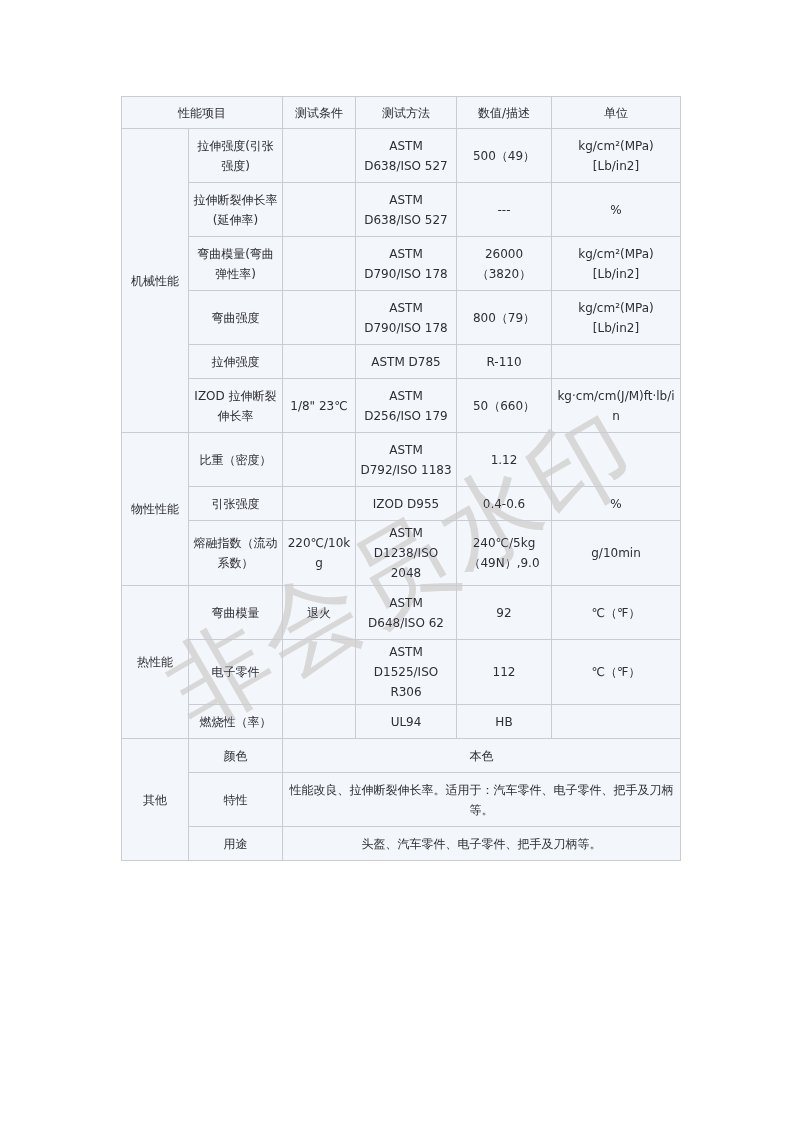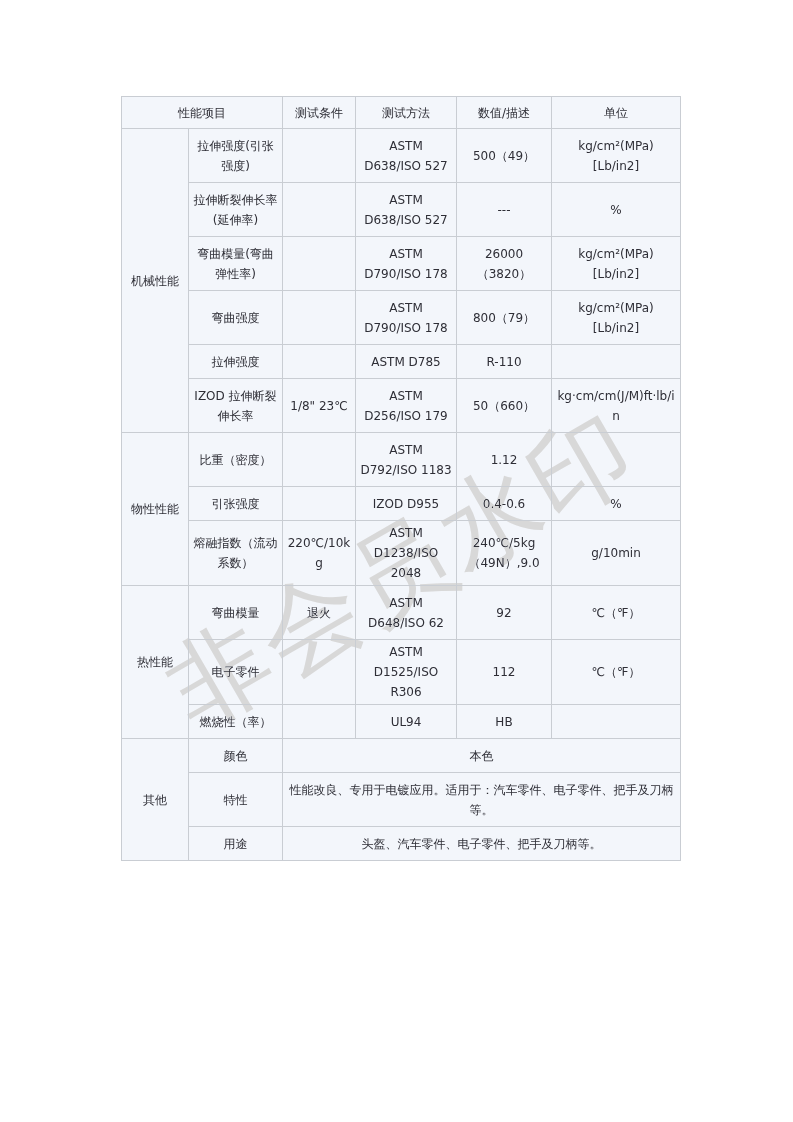--- a/index.html
+++ b/index.html
@@ -169,21 +169,21 @@
       <td></td>
     </tr>
 
     <tr class="h-short">
       <td rowspan="3">其他</td>
       <td>颜色</td>
       <td colspan="4">本色</td>
     </tr>
     <tr class="h-tall">
       <td>特性</td>
-      <td colspan="4">性能改良、专用于电镀应用。适用于：汽车零件、电子零件、把手及刀柄等。</td>
+      <td colspan="4">性能改良、拉伸断裂伸长率。适用于：汽车零件、电子零件、把手及刀柄等。</td>
     </tr>
     <tr class="h-short">
       <td>用途</td>
       <td colspan="4">头盔、汽车零件、电子零件、把手及刀柄等。</td>
     </tr>
   </tbody>
     </table>
 
   <div class="watermark">非会员水印</div>
 

